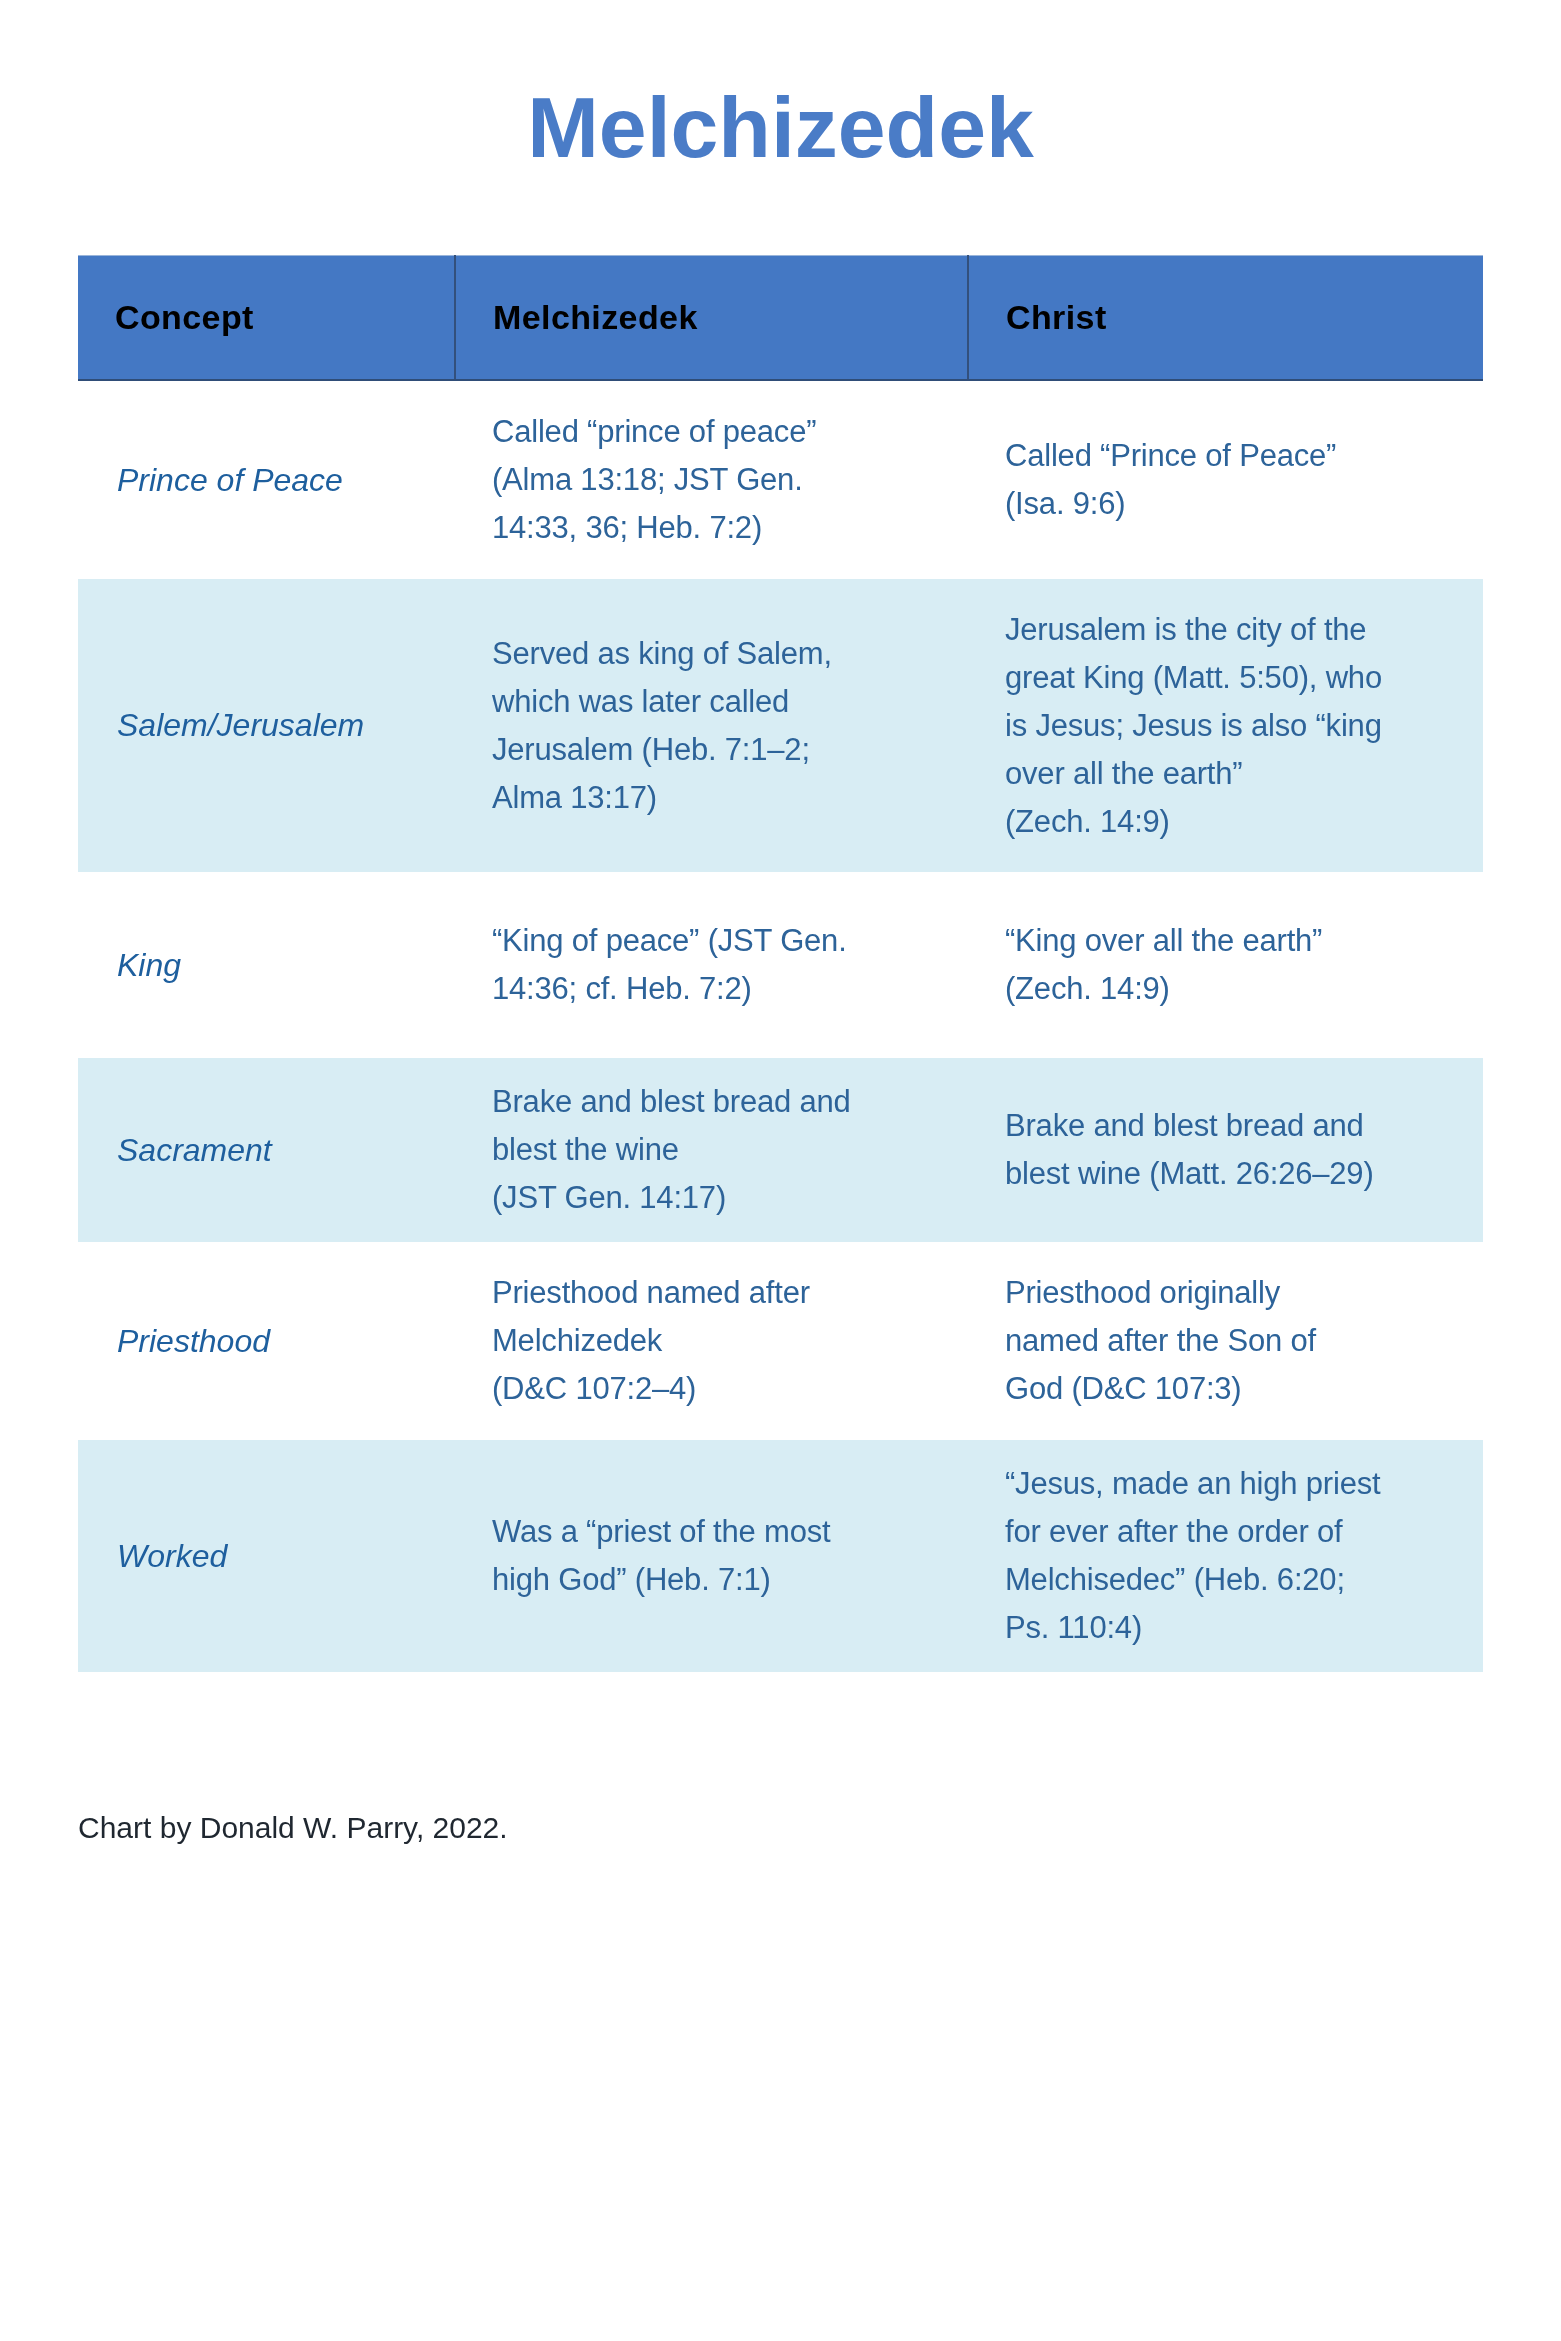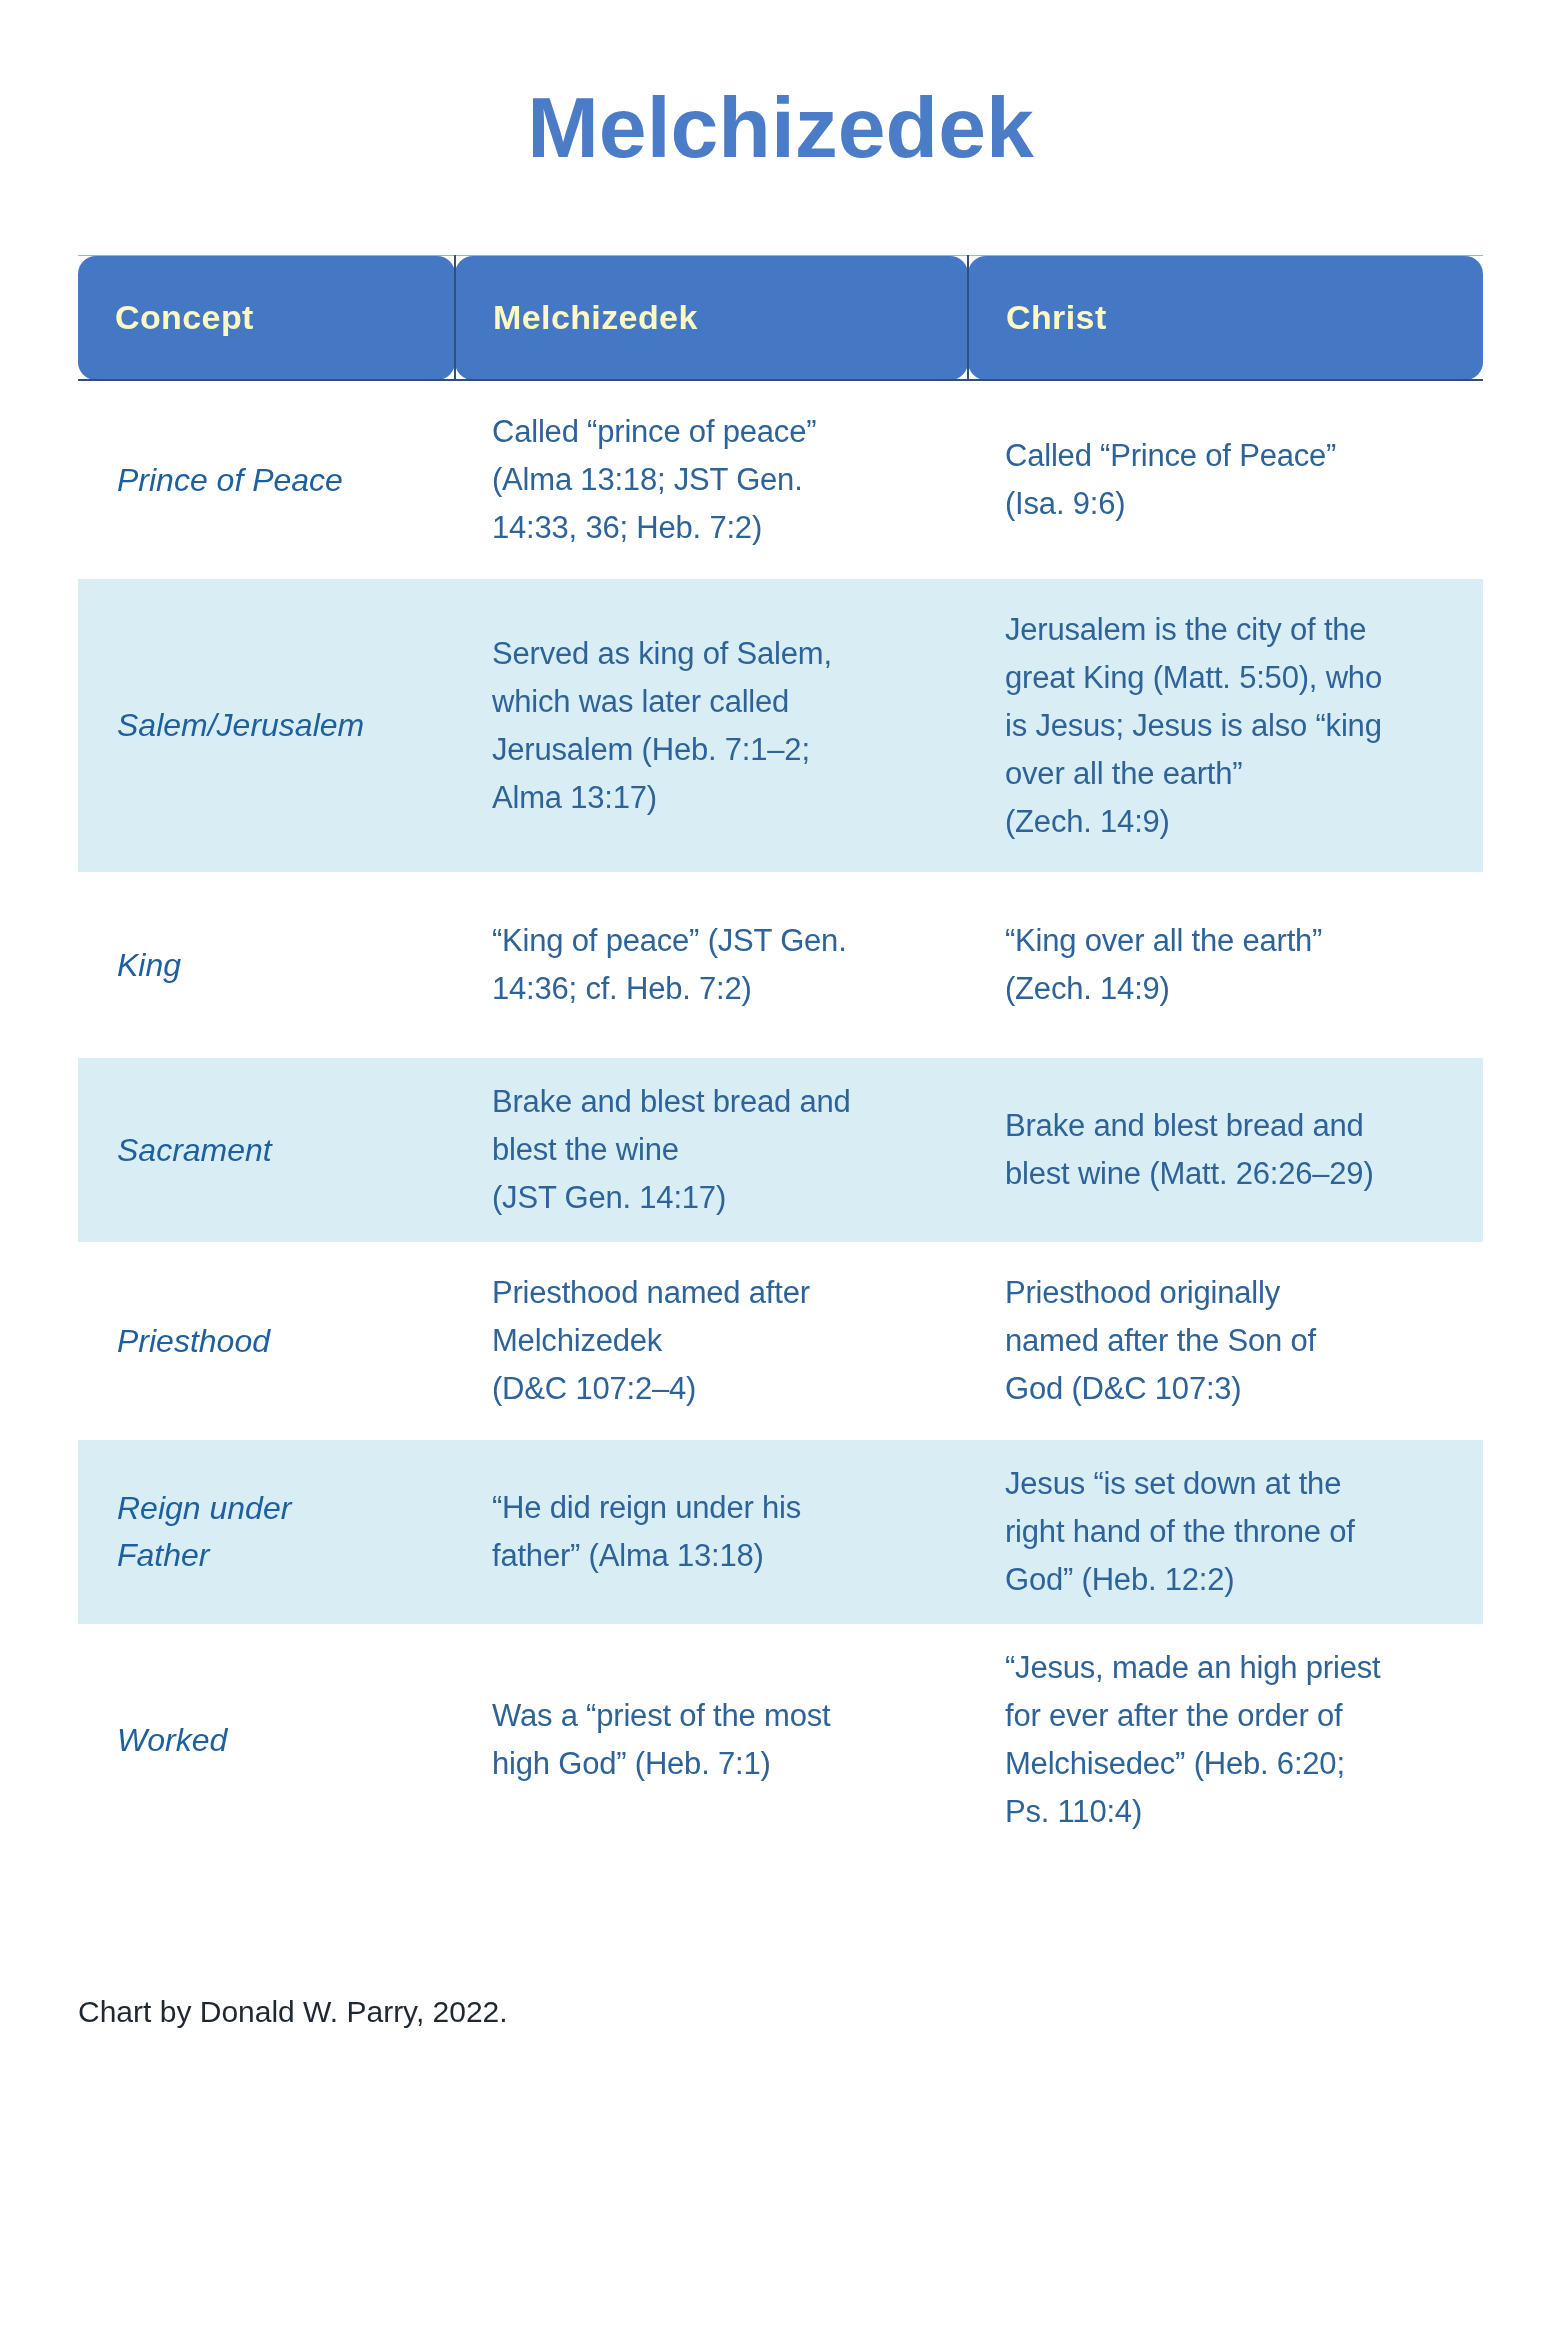--- a/index.html
+++ b/index.html
@@ -25,27 +25,26 @@
 
   table.chart {
     border-collapse:collapse; table-layout:fixed;
     width:1405px; margin:81px 78px 0 78px;
   }
   col.c1 { width:377px; }
   col.c2 { width:513px; }
   col.c3 { width:515px; }
 
   thead th {
-    background:#4478c4; color:#fef9c3;
+    background:#4478c4; color:#000000;
     font-size:34px; font-weight:700; letter-spacing:0.4px;
     text-align:left; vertical-align:middle;
     height:123px; padding:0 15.6px 0 37px;
     border-top:1.6px solid #9ab5da;
     border-bottom:2.3px solid #2f4d78;
-    border-radius:18px;
   }
   thead th + th { border-left:2.3px solid #33507c; }
 
   tbody tr:nth-child(even) { background:#d8edf4; }
   tbody tr:nth-child(1) { height:199px; }
   tbody tr:nth-child(2) { height:293px; }
   tbody tr:nth-child(3) { height:186px; }
   tbody tr:nth-child(4) { height:183px; }
   tbody tr:nth-child(5) { height:198px; }
   tbody tr:nth-child(6) { height:151px; }
@@ -133,29 +132,20 @@
       <tr>
         <td class="concept">Priesthood</td>
         <td class="body">Priesthood named after
 Melchizedek
 (D&amp;C 107:2–4)</td>
         <td class="body">Priesthood originally
 named after the Son of
 God (D&amp;C 107:3)</td>
       </tr>
       <tr>
-        <td class="concept">Reign under
-Father</td>
-        <td class="body">“He did reign under his
-father” (Alma 13:18)</td>
-        <td class="body">Jesus “is set down at the
-right hand of the throne of
-God” (Heb. 12:2)</td>
-      </tr>
-      <tr>
         <td class="concept">Worked</td>
         <td class="body">Was a “priest of the most
 high God” (Heb. 7:1)</td>
         <td class="body">“Jesus, made an high priest
 for ever after the order of
 Melchisedec” (Heb. 6:20;
 Ps. 110:4)</td>
       </tr>
     </tbody>
   </table>

